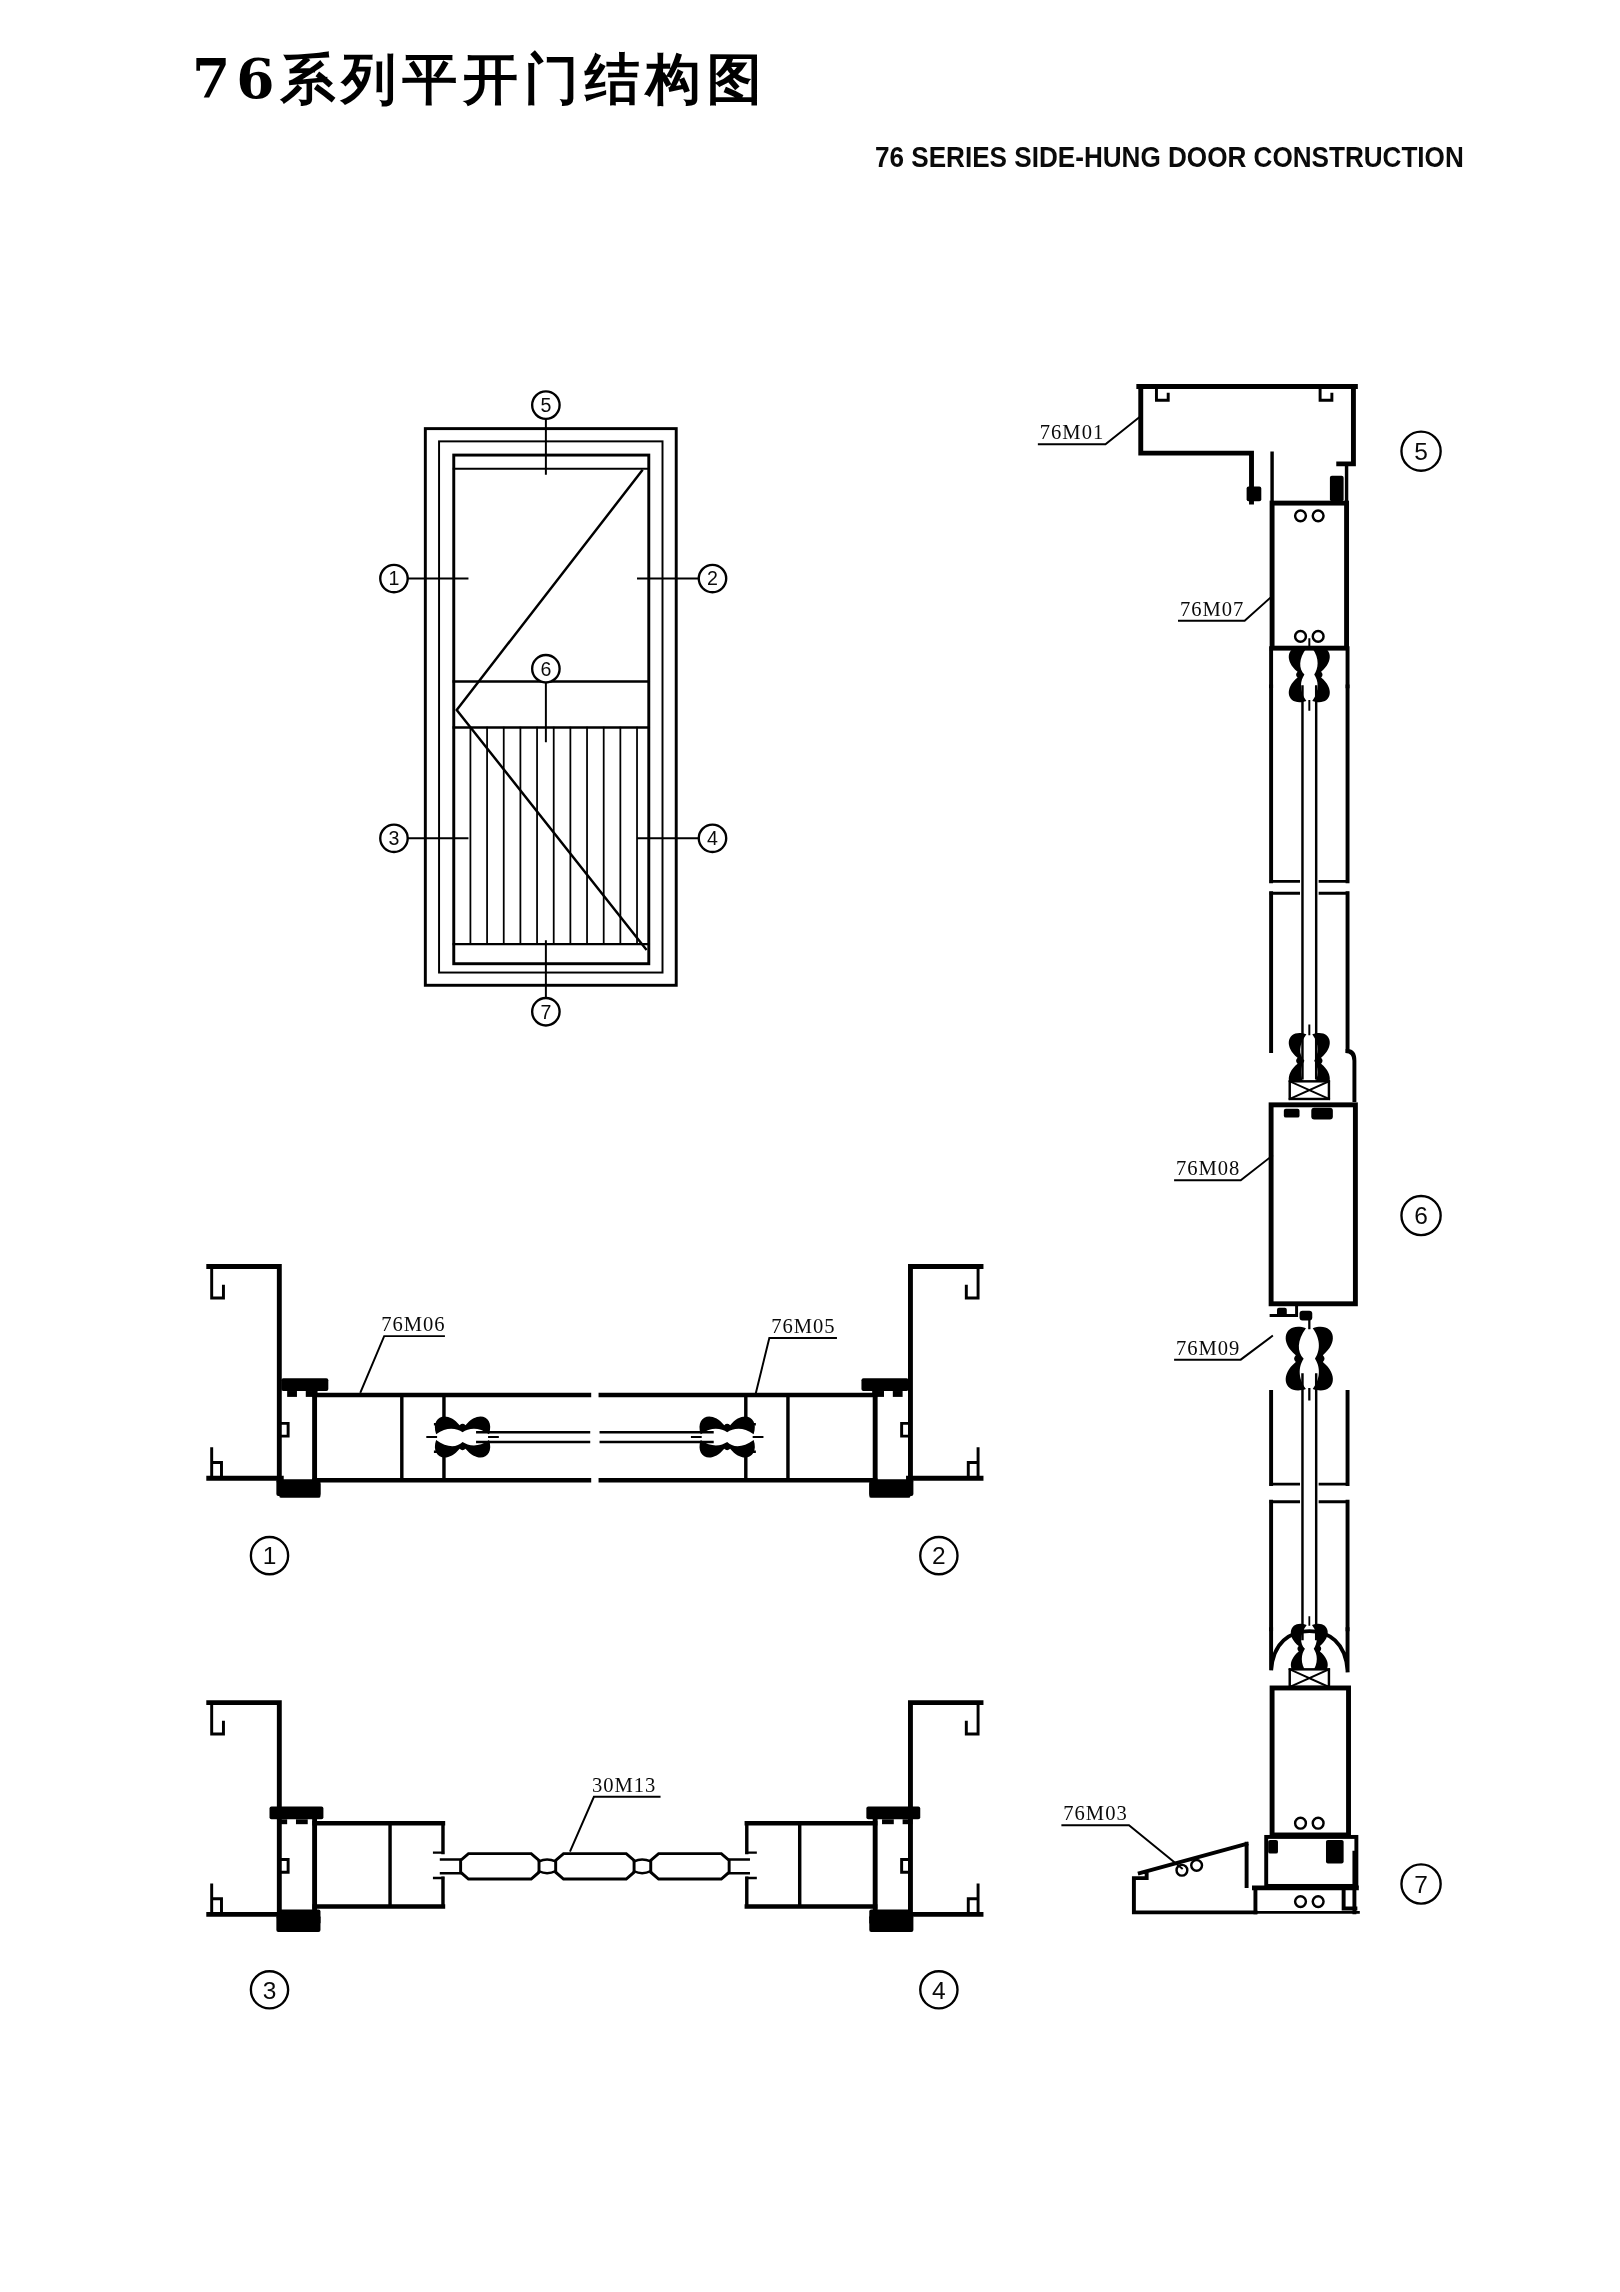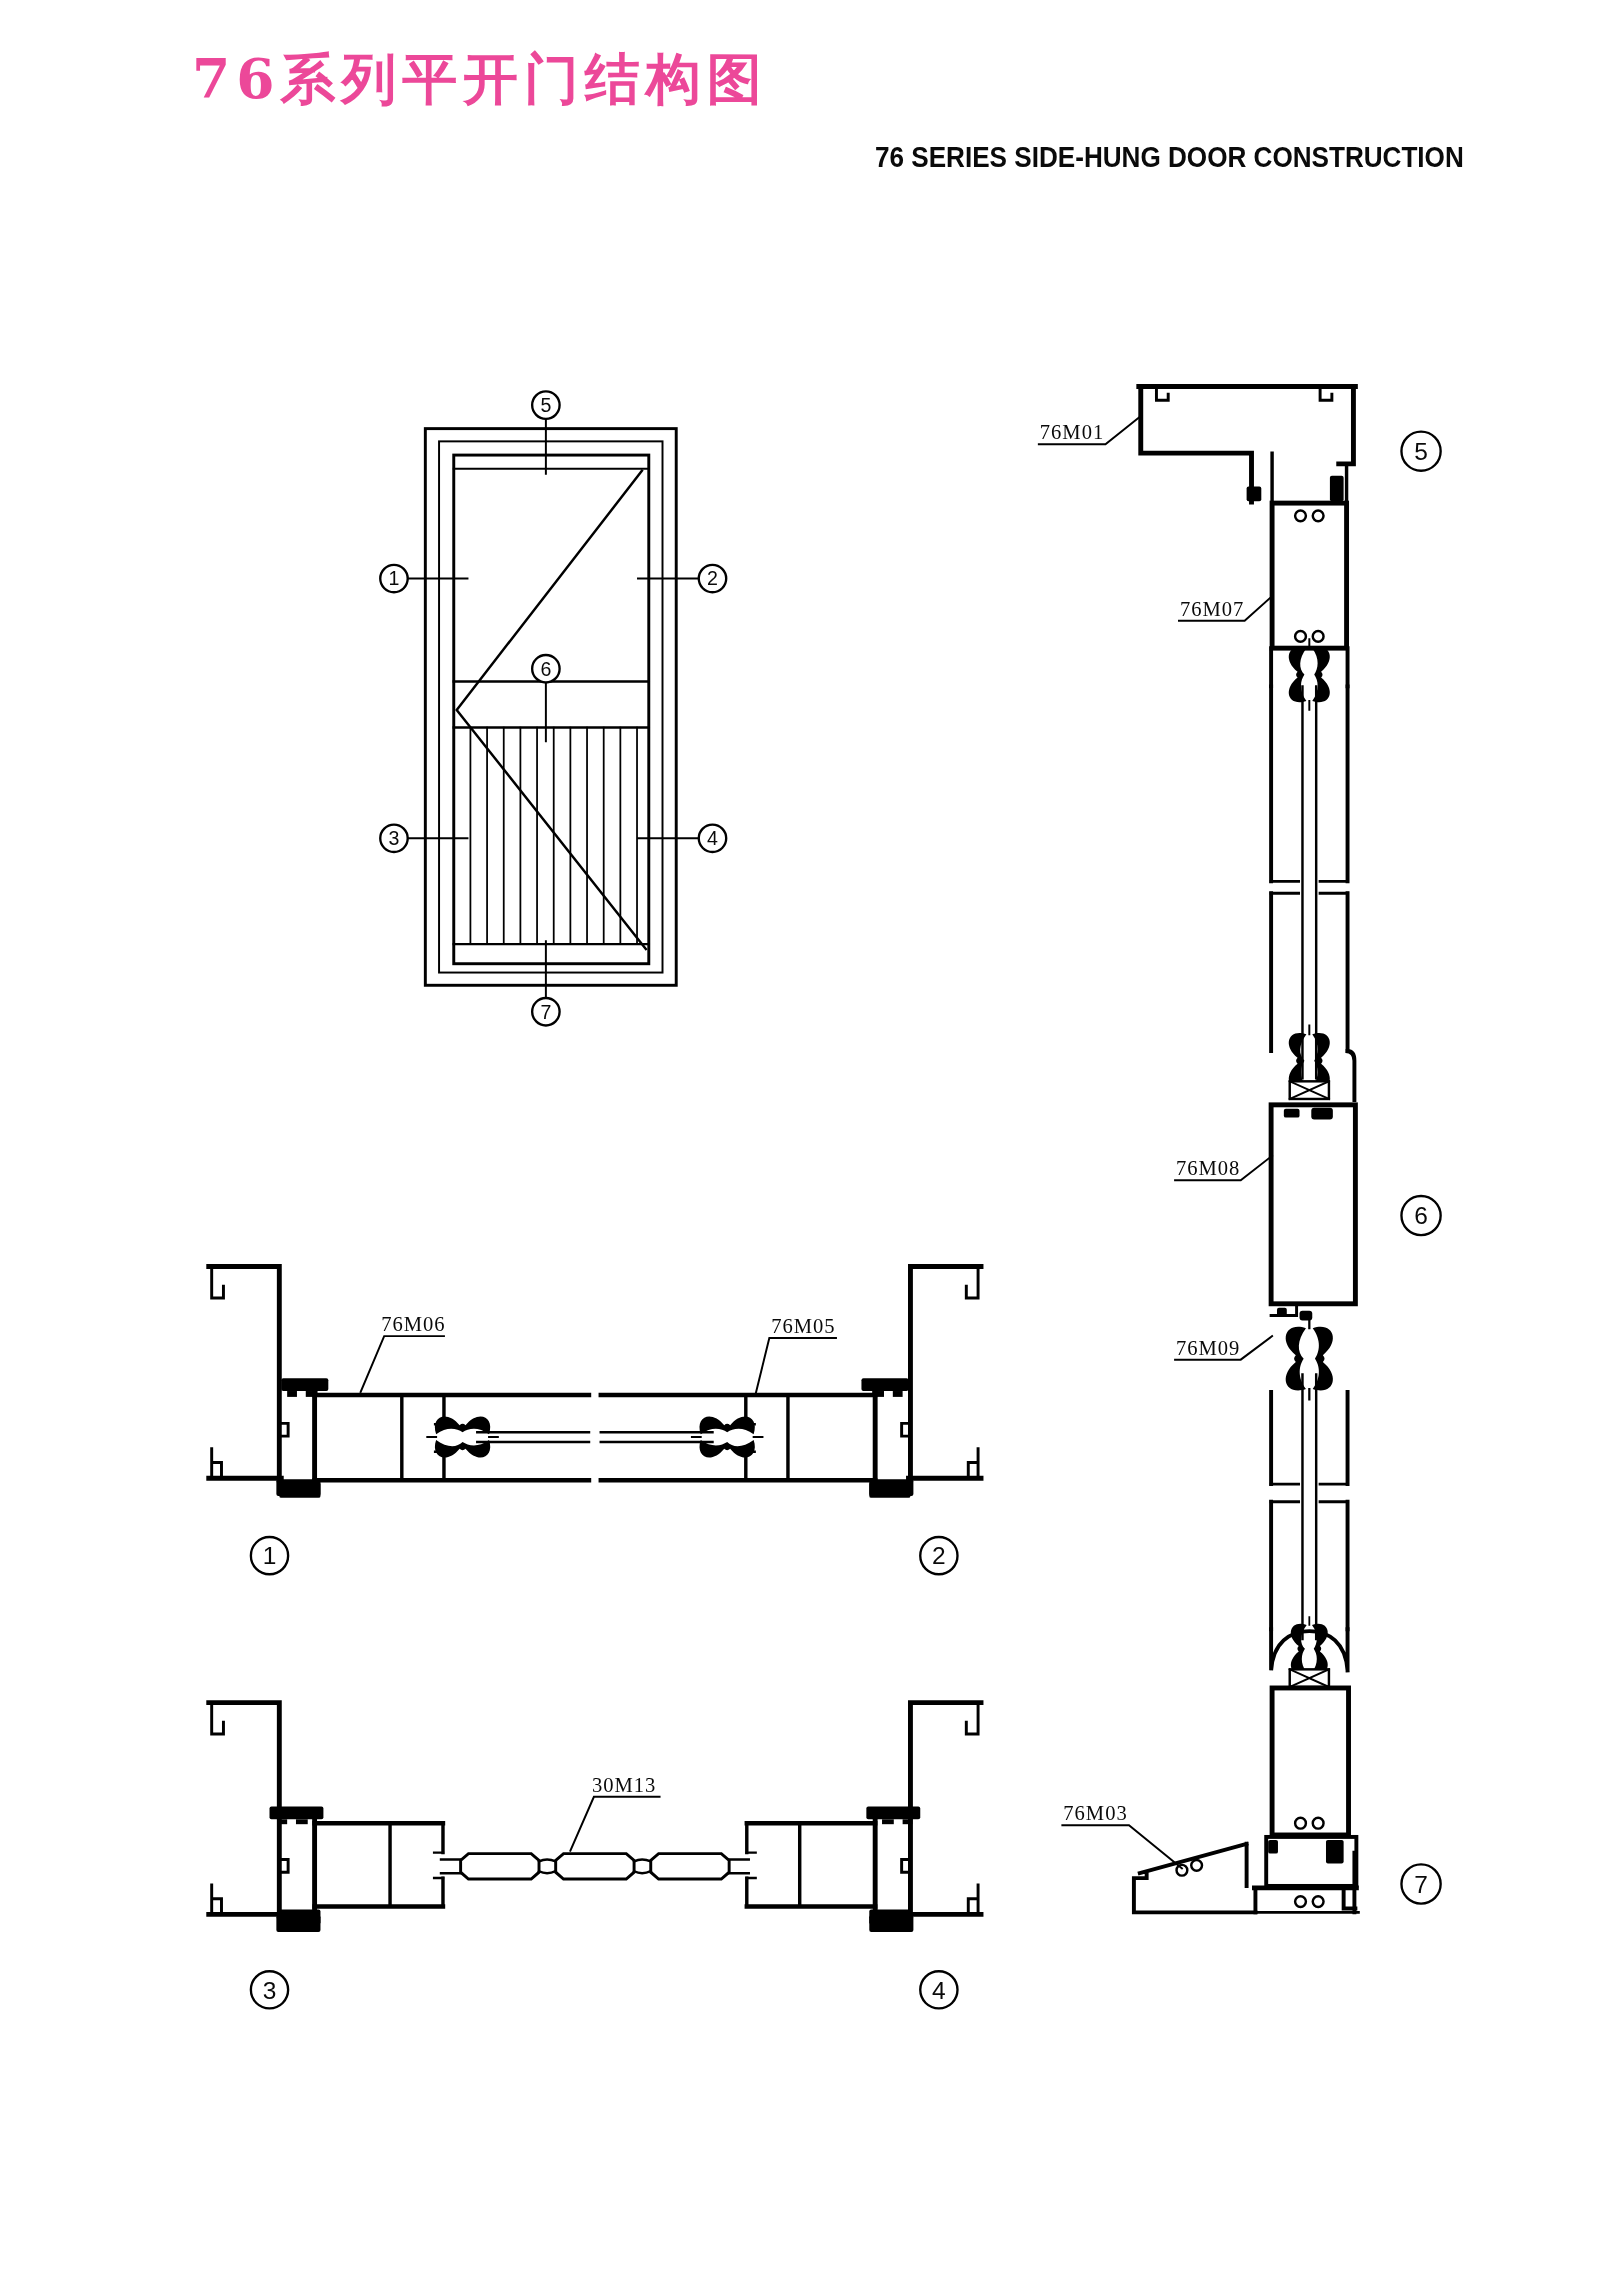--- a/index.html
+++ b/index.html
@@ -1,20 +1,20 @@
 <!DOCTYPE html>
 <html><head>
 <meta charset="utf-8">
 <style>
   html,body{margin:0;padding:0;background:#ffffff;}
   body{width:1620px;height:2293px;position:relative;font-family:"Liberation Sans",sans-serif;color:#000;}
   .title-cn{
     position:absolute;left:192px;top:43px;
     font-family:"DejaVu Serif","Liberation Serif",serif;
-    font-weight:700;font-size:55px;letter-spacing:5.9px;color:#ec4899;
+    font-weight:700;font-size:55px;letter-spacing:5.9px;color:#000000;
     white-space:nowrap;
   }
   .title-en{
     position:absolute;left:875px;top:141px;
     font-family:"Liberation Sans",sans-serif;
     font-size:29px;font-weight:600;letter-spacing:0px;color:#0a0a0a;
     transform:scaleX(0.90);transform-origin:left top;white-space:nowrap;
   }
   svg{position:absolute;left:0;top:0;}
   .p5{fill:none;stroke:#000;stroke-width:5;stroke-linecap:square;}

